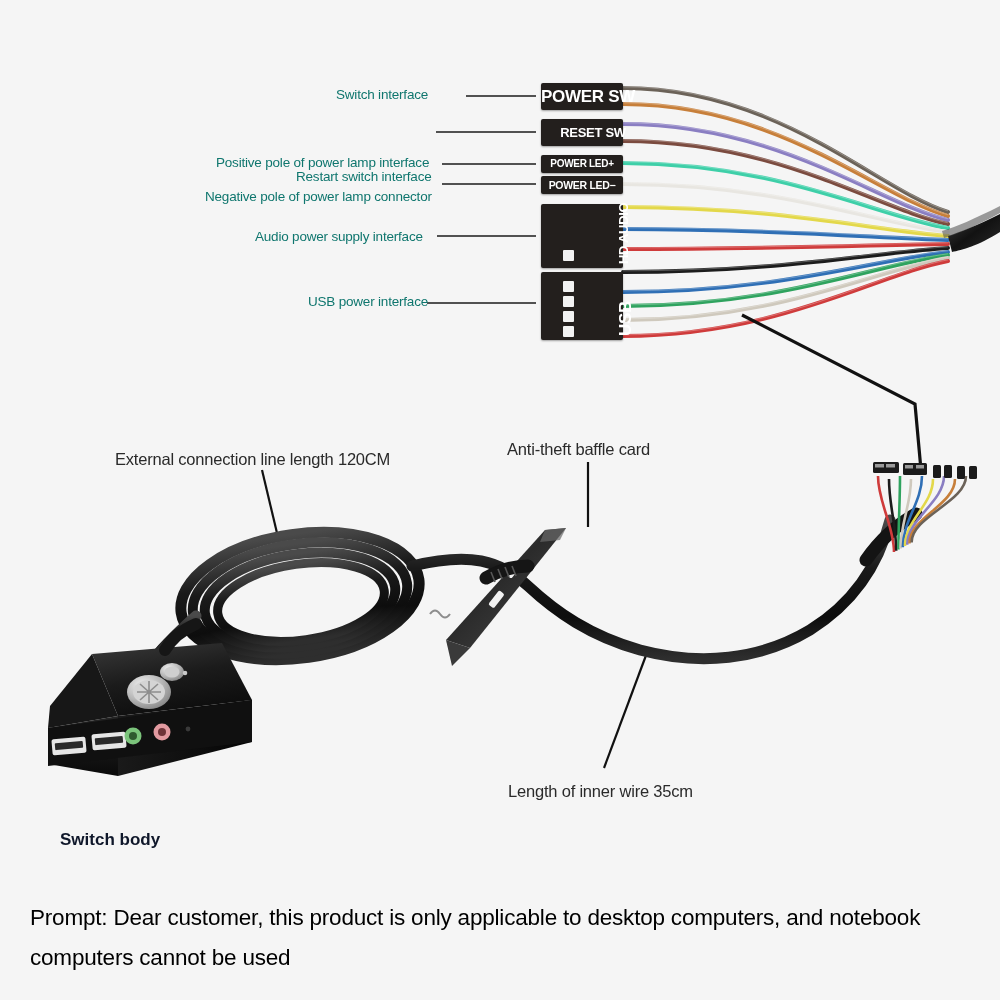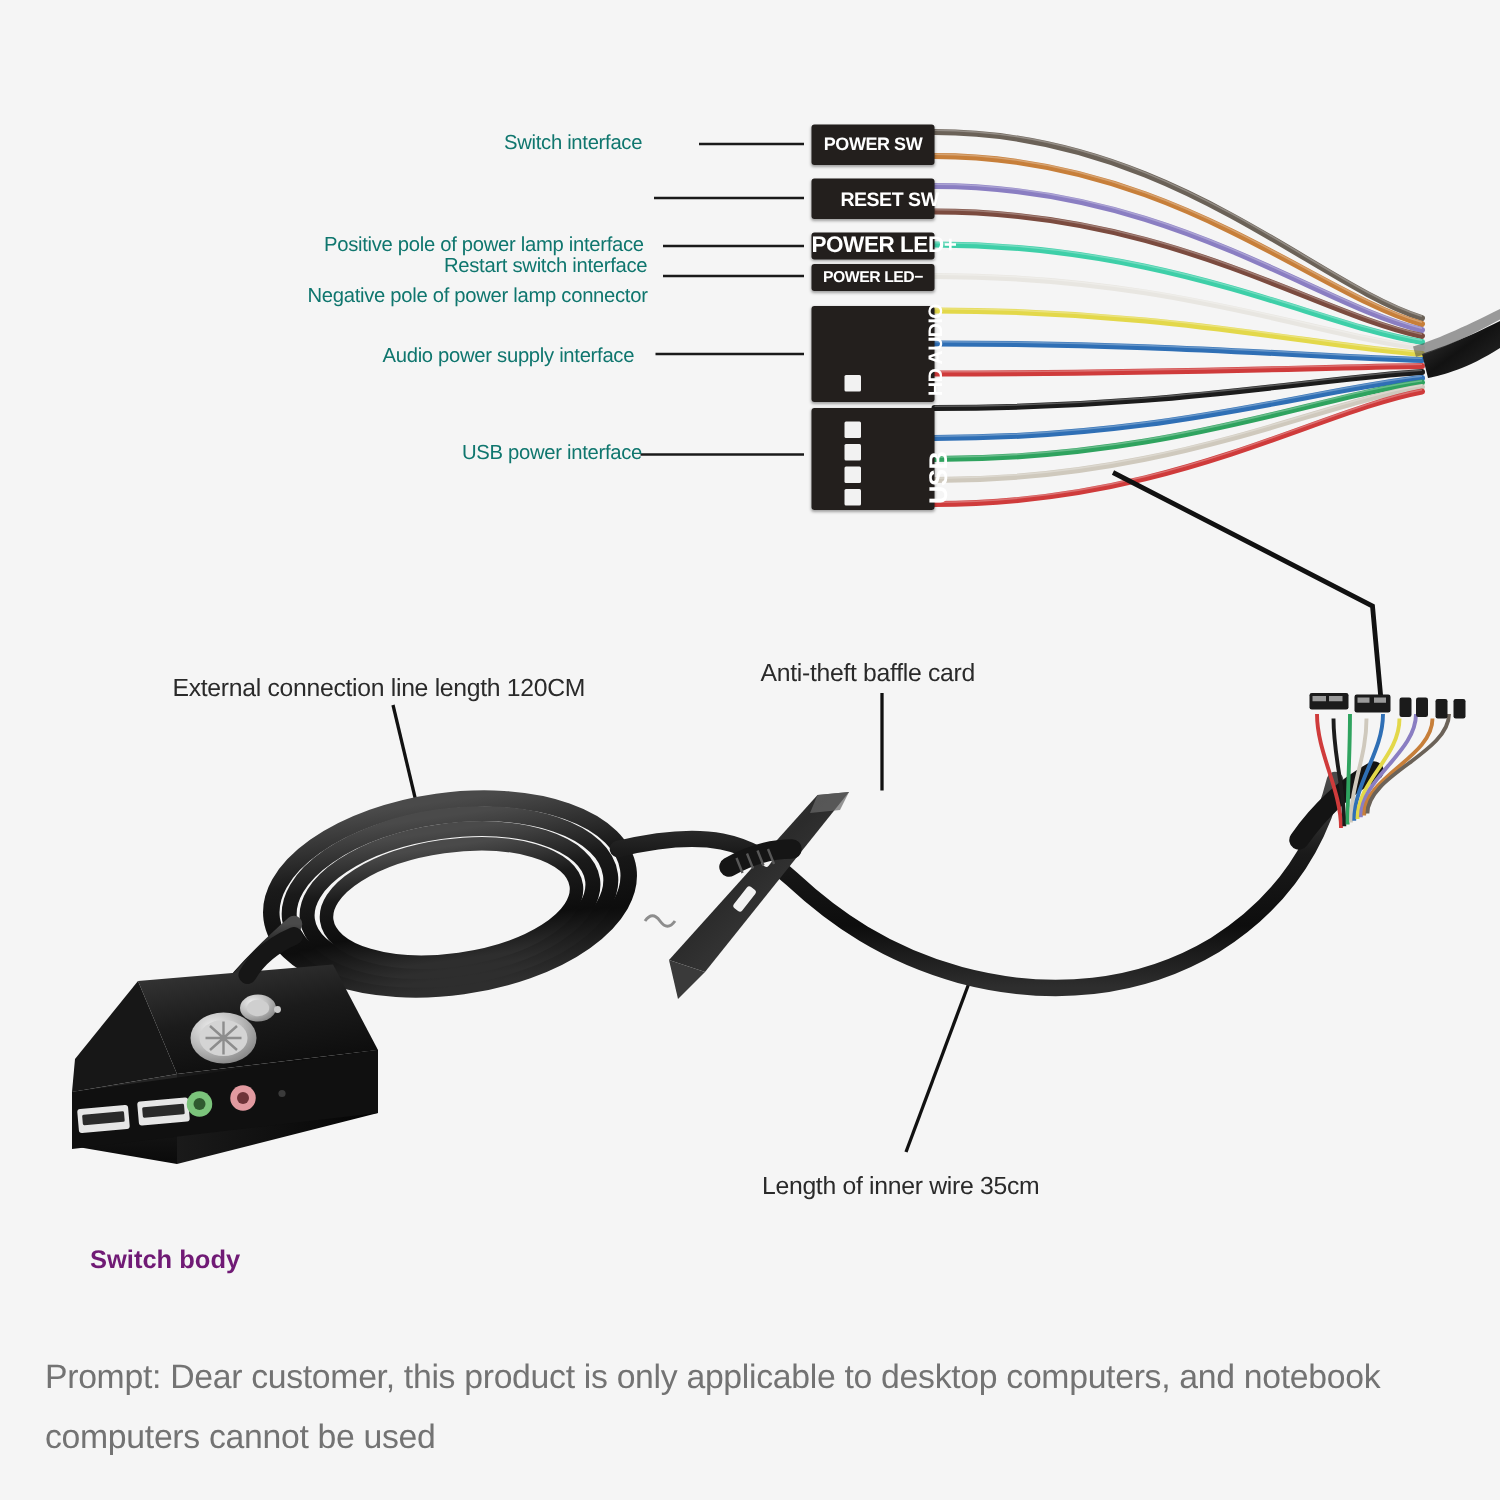--- a/index.html
+++ b/index.html
@@ -47,21 +47,21 @@
     position:absolute;
     font-size:16.5px;
     color:#2a2a2a;
     white-space:nowrap;
     letter-spacing:-0.2px;
   }
   .body-label{
     position:absolute;
     font-size:17px;
     font-weight:bold;
-    color:#701a75;
+    color:#0f172a;
     white-space:nowrap;
   }
   #prompt{
     position:absolute;
     left:30px;
     top:898px;
     width:940px;
     font-size:22.5px;
     line-height:40px;
     color:#d9443f;
@@ -284,27 +284,27 @@
       <div class="callout-label" style="left: 336px; top: 87px;">Switch interface</div>
       <div class="callout-label" style="left: 296px; top: 123px; margin-top: 46px;">Restart switch interface</div>
       <div class="callout-label" style="left: 216px; top: 155px;">Positive pole of power lamp interface</div>
       <div class="callout-label" style="left: 205px; top: 189px;">Negative pole of power lamp connector</div>
       <div class="callout-label" style="left: 255px; top: 213px; margin-top: 16px;">Audio power supply interface</div>
       <div class="callout-label" style="left: 308px; top: 294px;">USB power interface</div>
     </div>
 
   <div id="connectors">
       <div class="conn-block" style="left: 541px; top: 83px; width: 82px; height: 27px;">
-        <div class="conn-text" style="font-size: 12px; left: 0px; top: 0px; width: 82px; height: 27px; line-height: 27px; text-align: center;">POWER SW</div>
+        <div class="conn-text" style="font-size: 17px; left: 0px; top: 0px; width: 82px; height: 27px; line-height: 27px; text-align: center;">POWER SW</div>
       </div>
       <div class="conn-block" style="left: 541px; top: 119px; width: 82px; height: 27px;">
         <div class="conn-text" style="font-size: 13px; left: 0px; top: 0px; width: 104px; height: 27px; line-height: 27px; text-align: center;">RESET SW</div>
       </div>
       <div class="conn-block" style="left: 541px; top: 155px; width: 82px; height: 18px;">
-        <div class="conn-text" style="font-size: 15px; left: 0px; top: 0px; width: 82px; height: 18px; line-height: 18px; text-align: center;">POWER LED+</div>
+        <div class="conn-text" style="font-size: 10px; left: 0px; top: 0px; width: 82px; height: 18px; line-height: 18px; text-align: center;">POWER LED+</div>
       </div>
       <div class="conn-block" style="left: 541px; top: 176px; width: 82px; height: 18px;">
         <div class="conn-text" style="font-size: 10.5px; left: 0px; top: 0px; width: 82px; height: 16px; line-height: 18px; text-align: center;">POWER LED−</div>
       </div>
       <div class="conn-block" style="left: 541px; top: 204px; width: 82px; height: 64px;">
         <div class="conn-text vert" style="font-size: 13px; left: 76px; top: 60px; line-height: 1;">HD AUDIO</div>
         <div class="pin" style="left: 22px; top: 46px; width: 11px; height: 11px;"></div>
       </div>
       <div class="conn-block" style="left: 541px; top: 272px; width: 82px; height: 68px;">
         <div class="conn-text vert" style="font-size: 17px; left: 76px; top: 64px; line-height: 1;">USB</div>
@@ -316,15 +316,15 @@
     </div>
 
   <div id="midLabels">
       <div class="mid-label" style="left: 115px; top: 450px;">External connection line length 120CM</div>
       <div class="mid-label" style="left: 507px; top: 440px;">Anti-theft baffle card</div>
       <div class="mid-label" style="left: 508px; top: 782px;">Length of inner wire 35cm</div>
     </div>
 
   <div class="body-label" id="bodyLabel" style="left: 60px; top: 830px;">Switch body</div>
 
-  <div id="prompt" style="color: #737373;">Prompt: Dear customer, this product is only applicable to desktop computers, and notebook computers cannot be used</div>
+  <div id="prompt" style="color: #000000;">Prompt: Dear customer, this product is only applicable to desktop computers, and notebook computers cannot be used</div>
 
 </div>
 
 </body></html>

